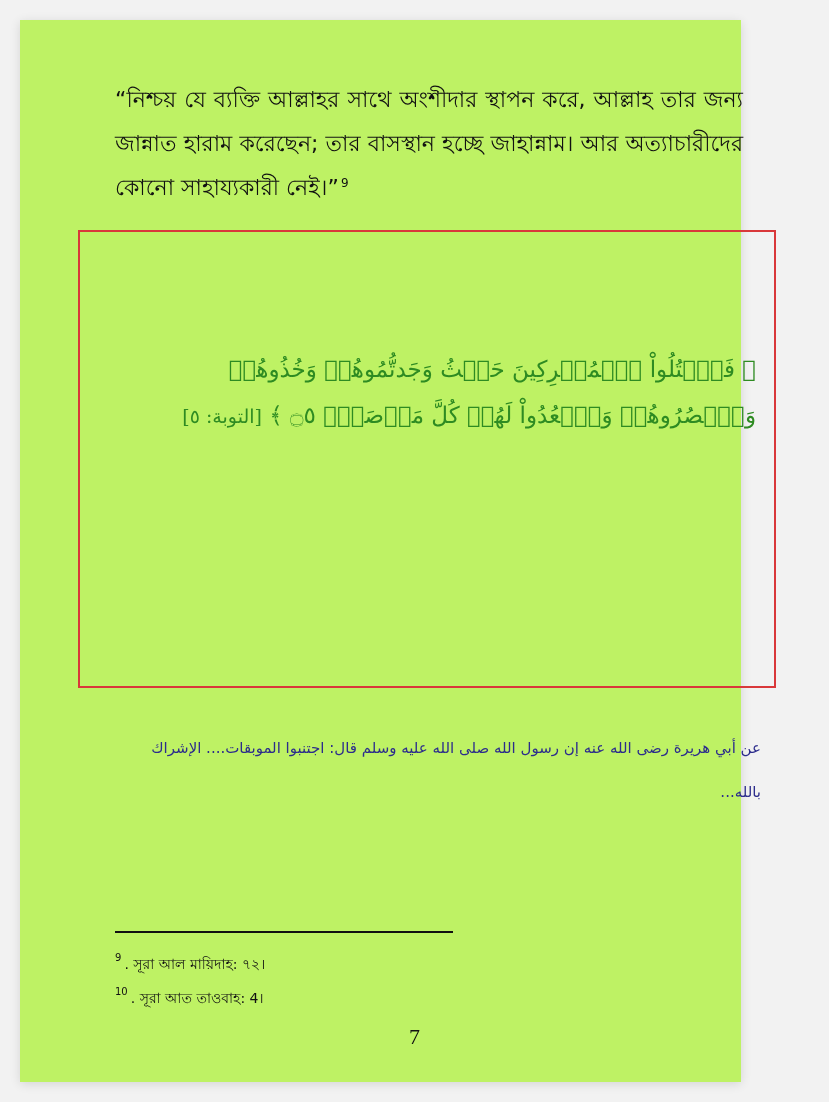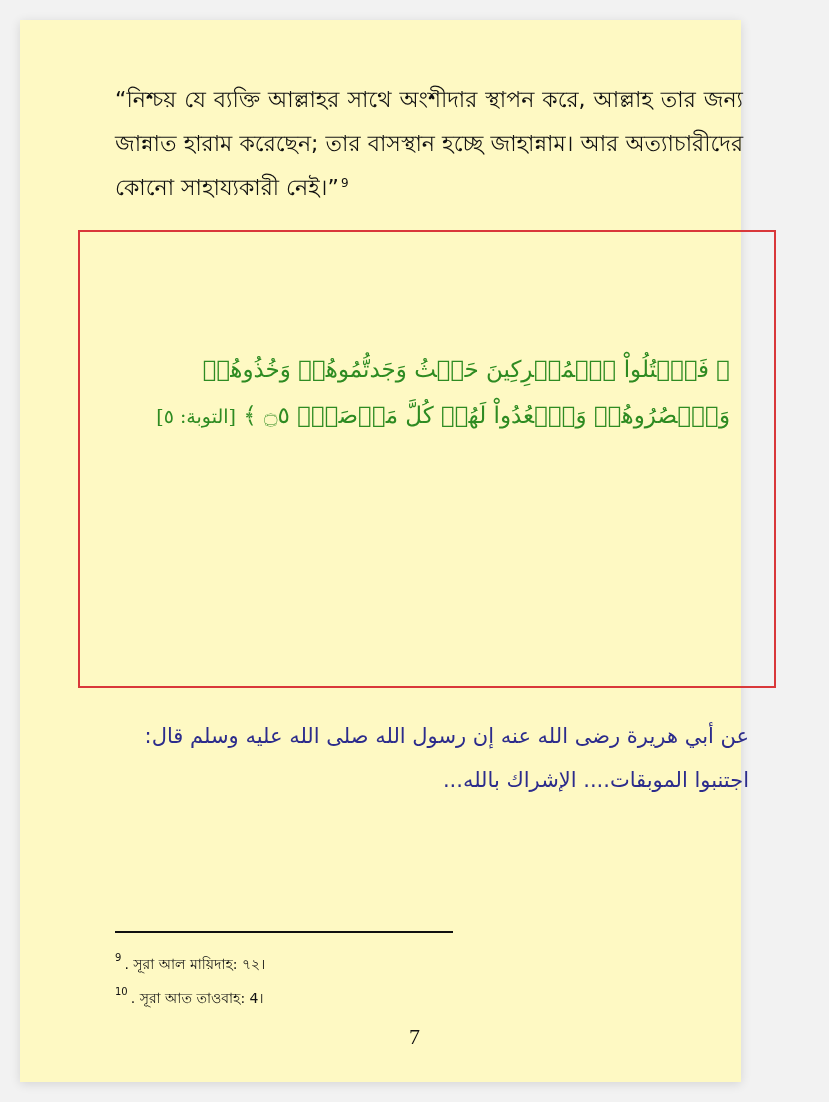--- a/index.html
+++ b/index.html
@@ -9,21 +9,21 @@
       height: 1102px;
       background: #f2f2f2;
       overflow: hidden;
     }
     .page {
       position: absolute;
       left: 20px;
       top: 20px;
       width: 721px;
       height: 1062px;
-      background: #fef9c3;
+      background: #bef264;
       box-shadow: 0 2px 10px rgba(0,0,0,0.12);
     }
     .bn {
       font-family: "DejaVu Sans", "Liberation Sans", sans-serif;
       color: #111111;
       font-size: 22px;
       line-height: 44px;
       text-align: justify;
       text-align-last: left;
     }
@@ -39,21 +39,21 @@
       left: 58px;
       top: 210px;
       width: 698px;
       height: 458px;
       border: 2px solid #d9383a;
       box-sizing: border-box;
     }
     .p2 { top: 216px; }
     .quran {
       position: absolute;
-      left: 80px;
+      left: 106px;
       width: 630px;
       top: 326px;
       direction: rtl;
       text-align: right;
       font-family: "DejaVu Serif", "Liberation Serif", serif;
       color: #2e8b22;
       font-size: 23px;
       line-height: 46px;
       margin: 0;
     }
@@ -68,23 +68,23 @@
     }
     .hadith {
       position: absolute;
       left: 95px;
       width: 630px;
       top: 690px;
       direction: rtl;
       text-align: right;
       font-family: "DejaVu Sans", "Liberation Sans", sans-serif;
       color: #2c2c8c;
-      font-size: 21px;
+      font-size: 15px;
       line-height: 44px;
-      margin: 4px;
+      margin: 16px;
     }
     .fn-rule {
       position: absolute;
       left: 95px;
       top: 911px;
       width: 338px;
       height: 0;
       border-top: 2px solid #111;
     }
     .footnote {

